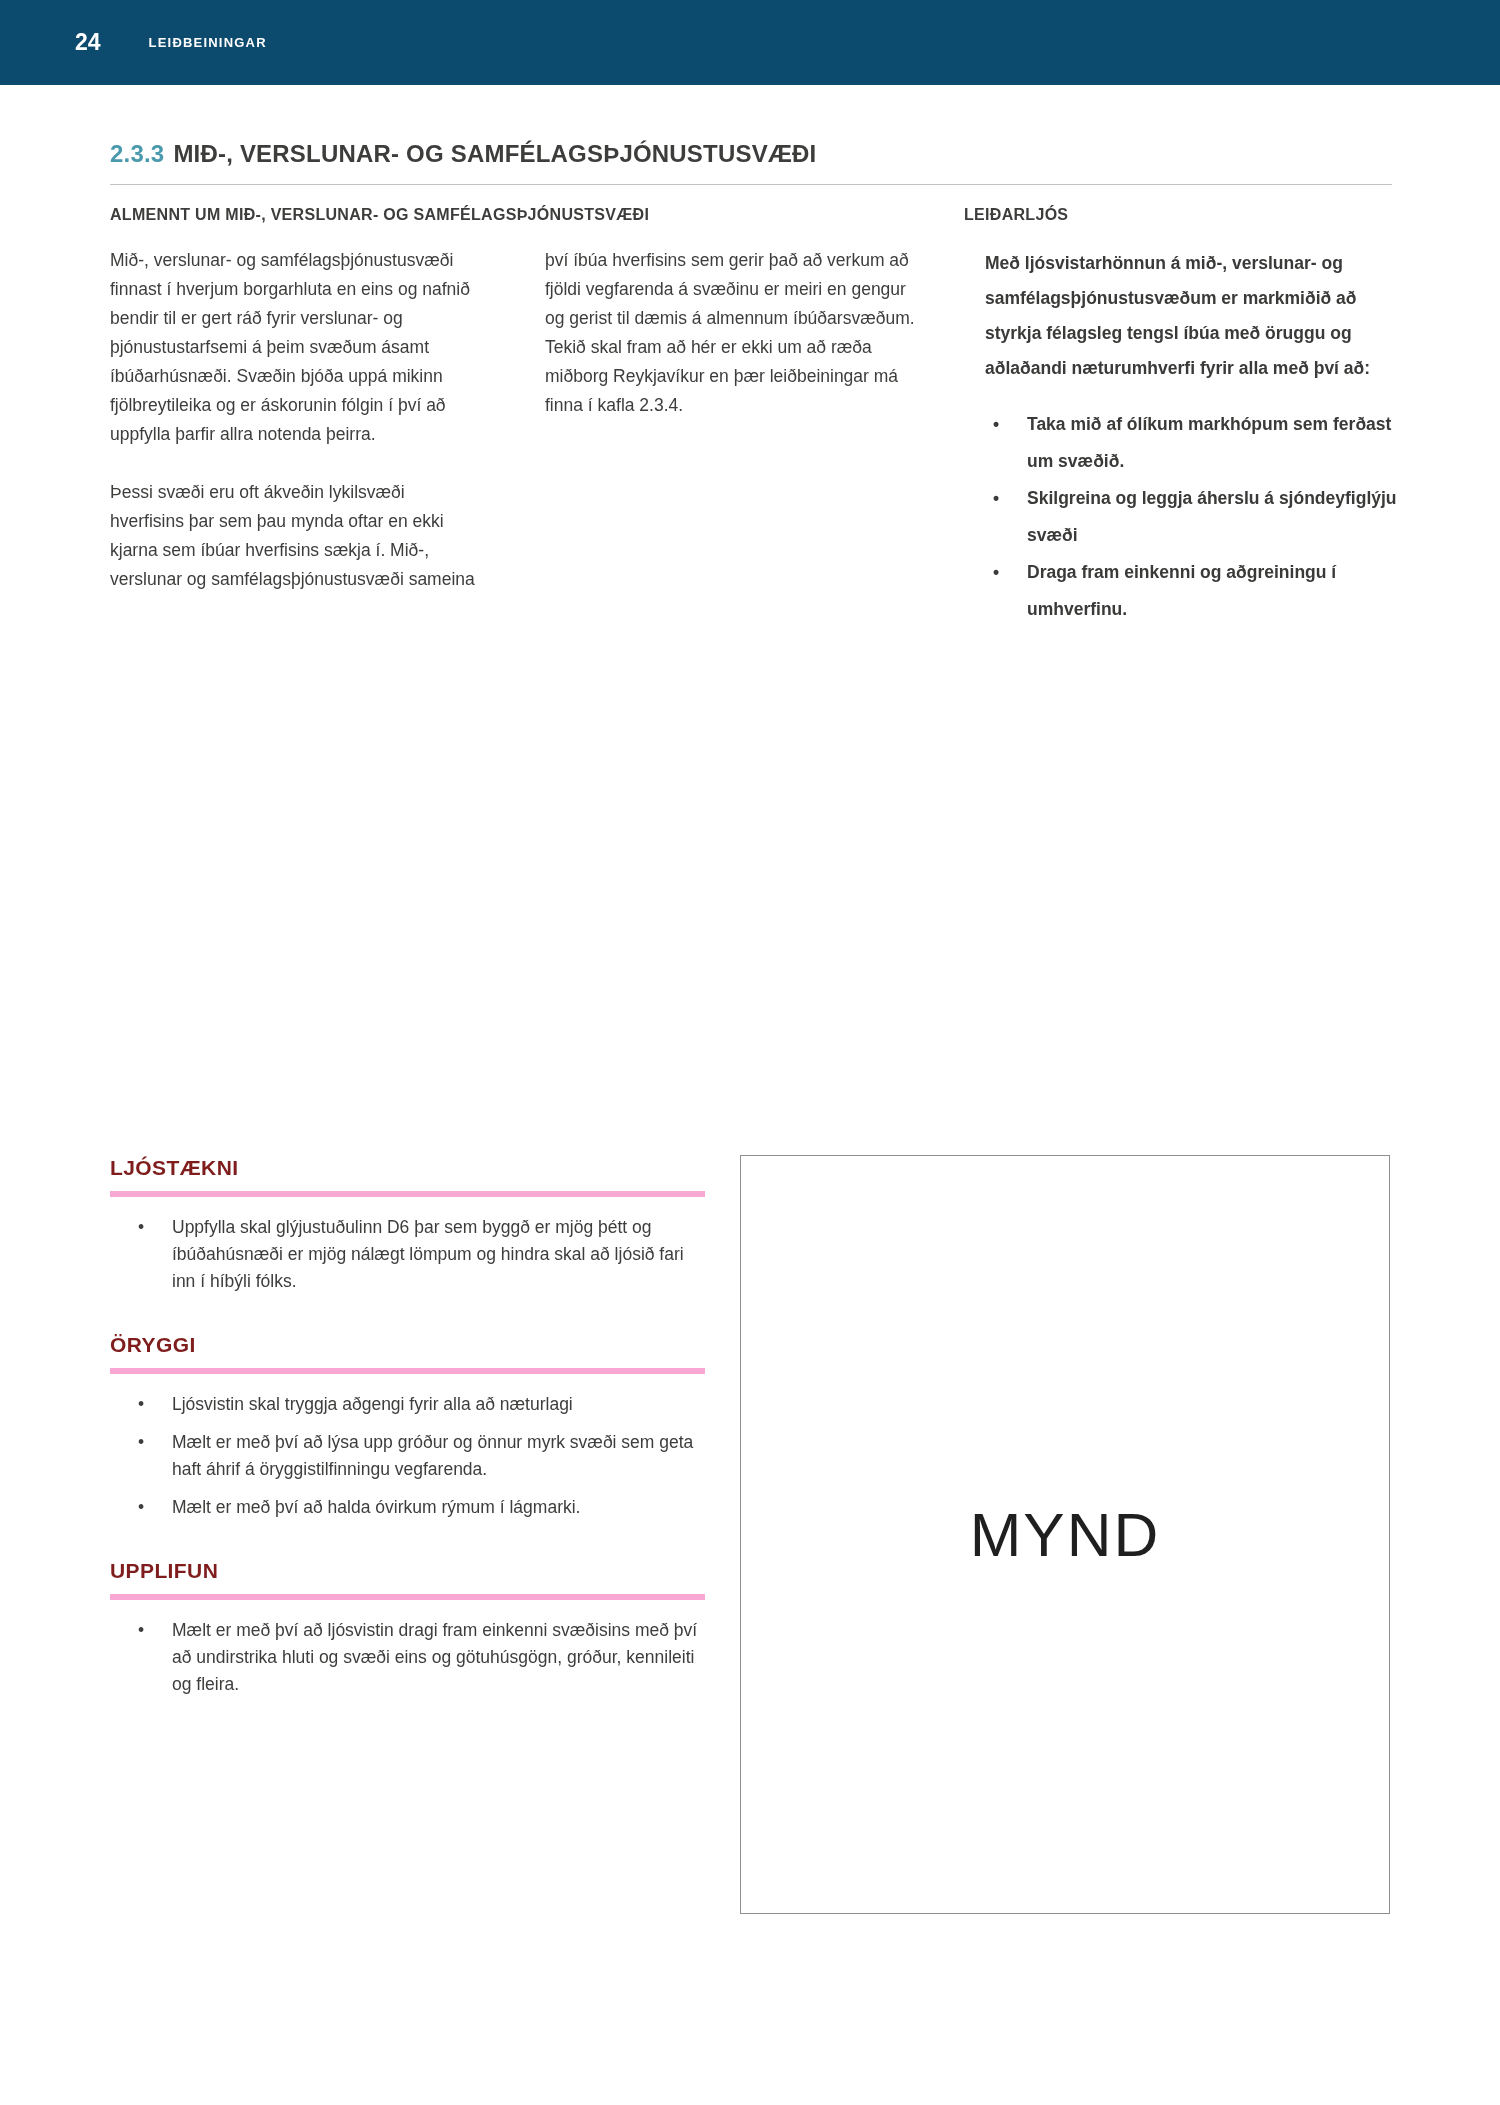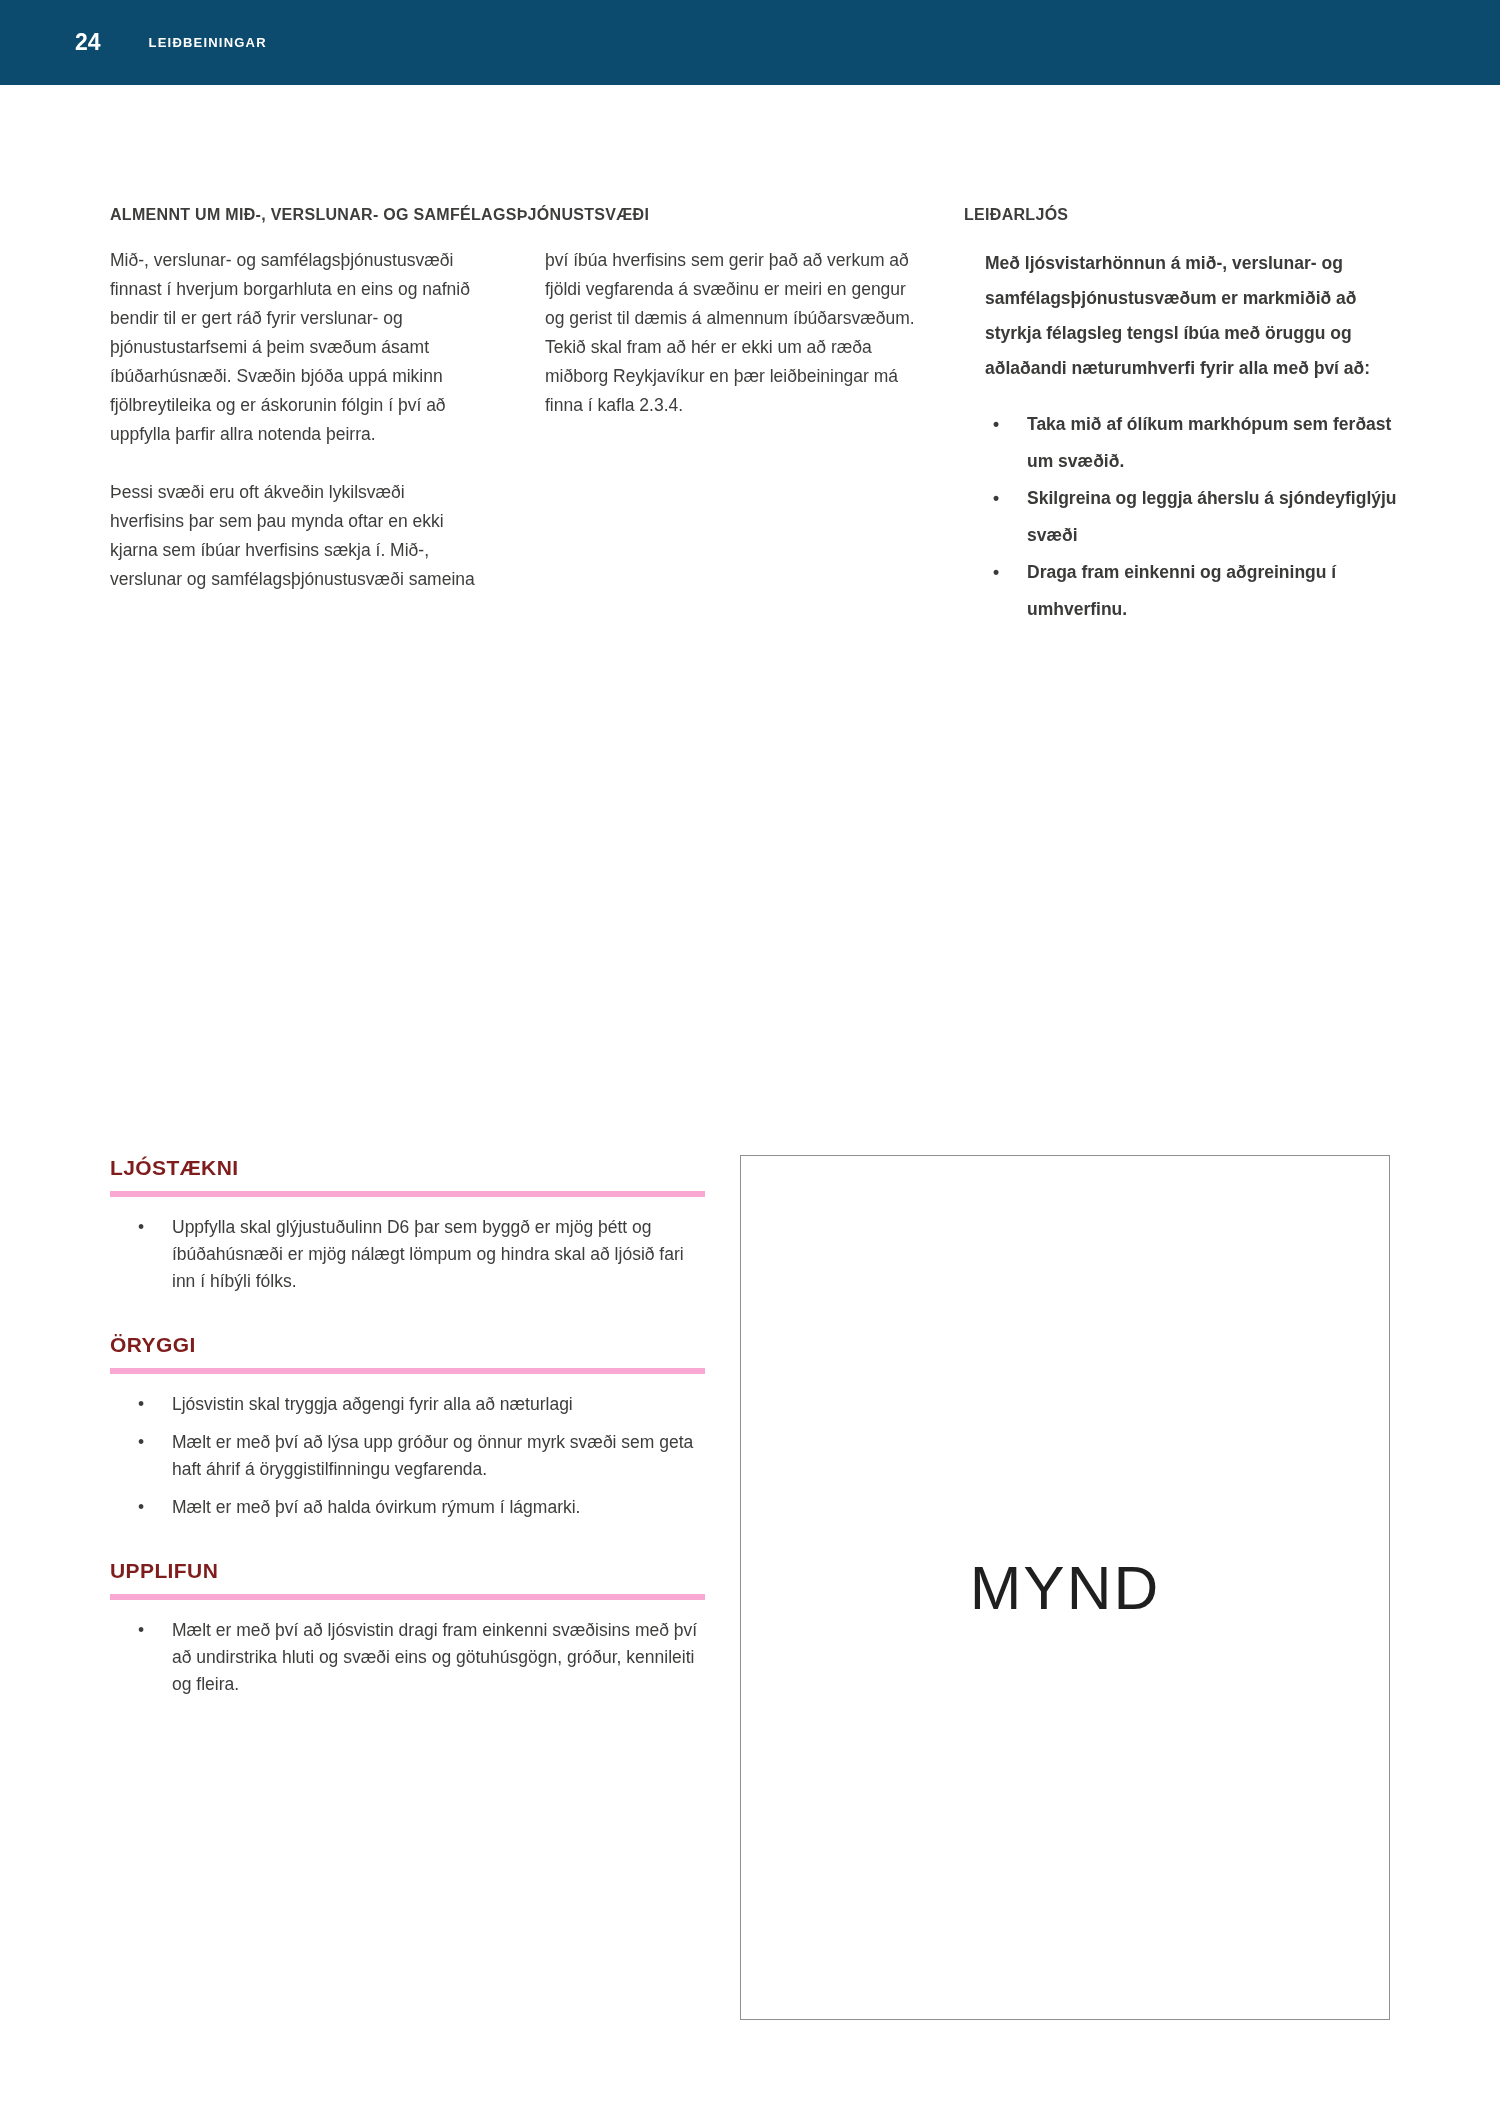--- a/index.html
+++ b/index.html
@@ -140,21 +140,21 @@
     position: absolute;
     left: 28px;
   }
 
   
   .mynd-box {
     position: absolute;
     left: 740px;
     top: 1155px;
     width: 650px;
-    height: 865px;
+    height: 759px;
     background: #ffffff;
     border: 1px solid #8f8f8f;
     display: flex;
     align-items: center;
     justify-content: center;
   }
   .mynd-label {
     font-size: 62px;
     font-weight: 300;
     letter-spacing: 2px;
@@ -164,20 +164,23 @@
 </head>
 <body>
 
 <div class="page">
 
   <header class="topbar">
     <span class="page-num">24</span>
     <span class="doc-label">LEIÐBEININGAR</span>
   </header>
 
+  <div class="section-title">
+    <span class="num">2.3.3</span><span>MIÐ-, VERSLUNAR- OG SAMFÉLAGSÞJÓNUSTUSVÆÐI</span>
+  </div>
 
   <div class="col-head general">ALMENNT UM MIÐ-, VERSLUNAR- OG SAMFÉLAGSÞJÓNUSTSVÆÐI</div>
   <div class="col-head leidarljos-h">LEIÐARLJÓS</div>
 
   <div class="col col1">
     <p>Mið-, verslunar- og samfélagsþjónustusvæði finnast í hverjum borgarhluta en eins og nafnið bendir til er gert ráð fyrir verslunar- og þjónustustarfsemi á þeim svæðum ásamt íbúðarhúsnæði. Svæðin bjóða uppá mikinn fjölbreytileika og er áskorunin fólgin í því að uppfylla þarfir allra notenda þeirra.</p>
     <p>Þessi svæði eru oft ákveðin lykilsvæði hverfisins þar sem þau mynda oftar en ekki kjarna sem íbúar hverfisins sækja í. Mið-, verslunar og samfélagsþjónustusvæði sameina</p>
   </div>
 
   <div class="col col2">

